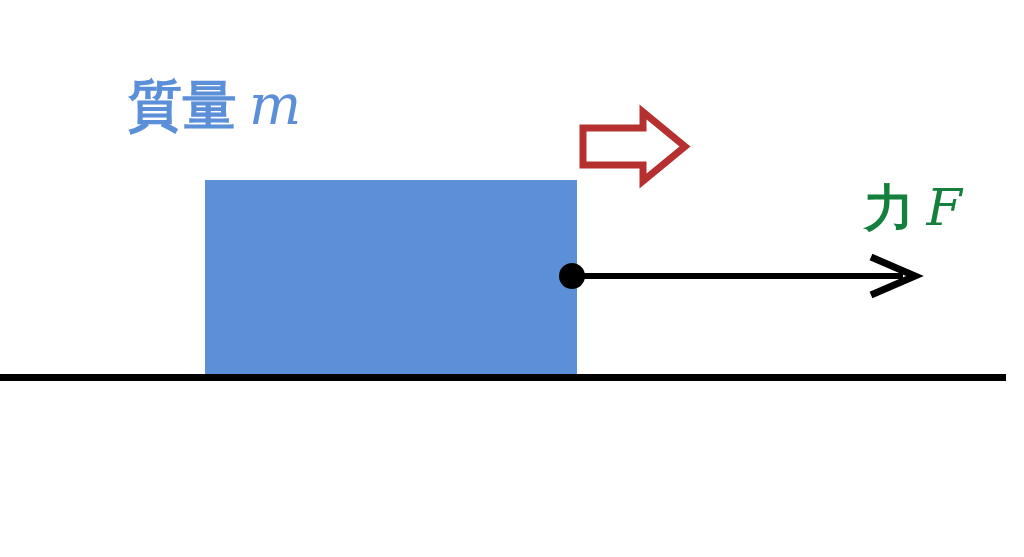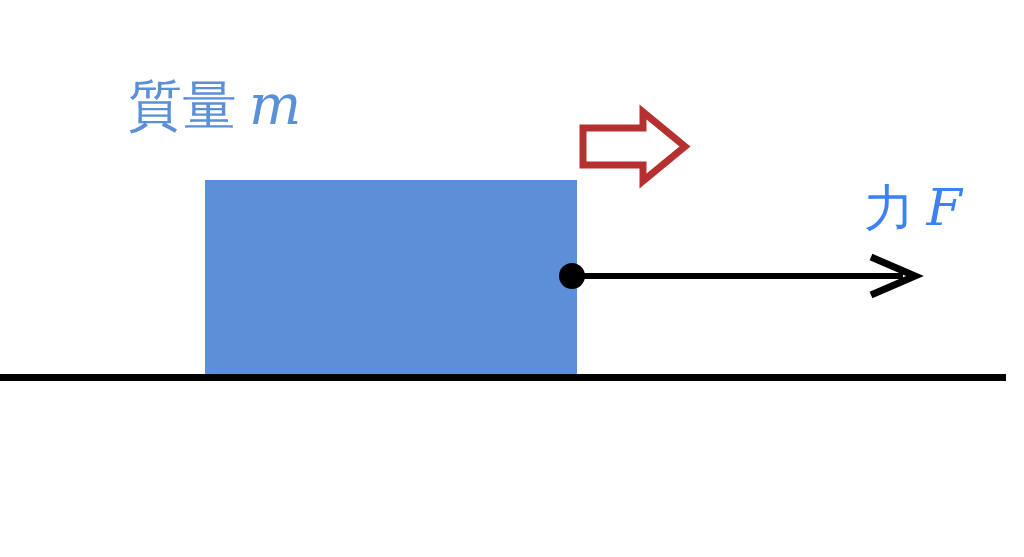--- a/index.html
+++ b/index.html
@@ -18,21 +18,21 @@
     overflow: hidden;
   }
   .label {
     position: absolute;
     white-space: nowrap;
     line-height: 1;
     user-select: none;
   }
   .cjk {
     font-family: "DejaVu Sans", "Liberation Sans", sans-serif;
-    font-weight: 400;
+    font-weight: 700;
   }
   .sym {
     font-family: "DejaVu Serif", "Liberation Serif", serif;
     font-style: italic;
   }
   #label-mass {
     left: 128px;
     top: 78px;
     font-size: 54px;
   }
@@ -75,17 +75,17 @@
     <polyline id="force-head" points="871,257 915,276 871,295" fill="none" stroke="#000000" stroke-width="7" stroke-linecap="butt" stroke-linejoin="miter"></polyline>
 
     <circle id="force-origin-dot" cx="572" cy="276" r="13" fill="#000000"></circle>
   </svg>
 
   <div class="label" id="label-mass" style="color:#5b8fd8">
     <span class="cjk">質量</span><span class="sym">m</span>
   </div>
 
 
-  <div class="label" id="label-force" style="color:#3b82f6">
+  <div class="label" id="label-force" style="color:#15803d">
     <span class="cjk">力</span><span class="sym">F</span>
   </div>
 
 </div>
 
 </body></html>

